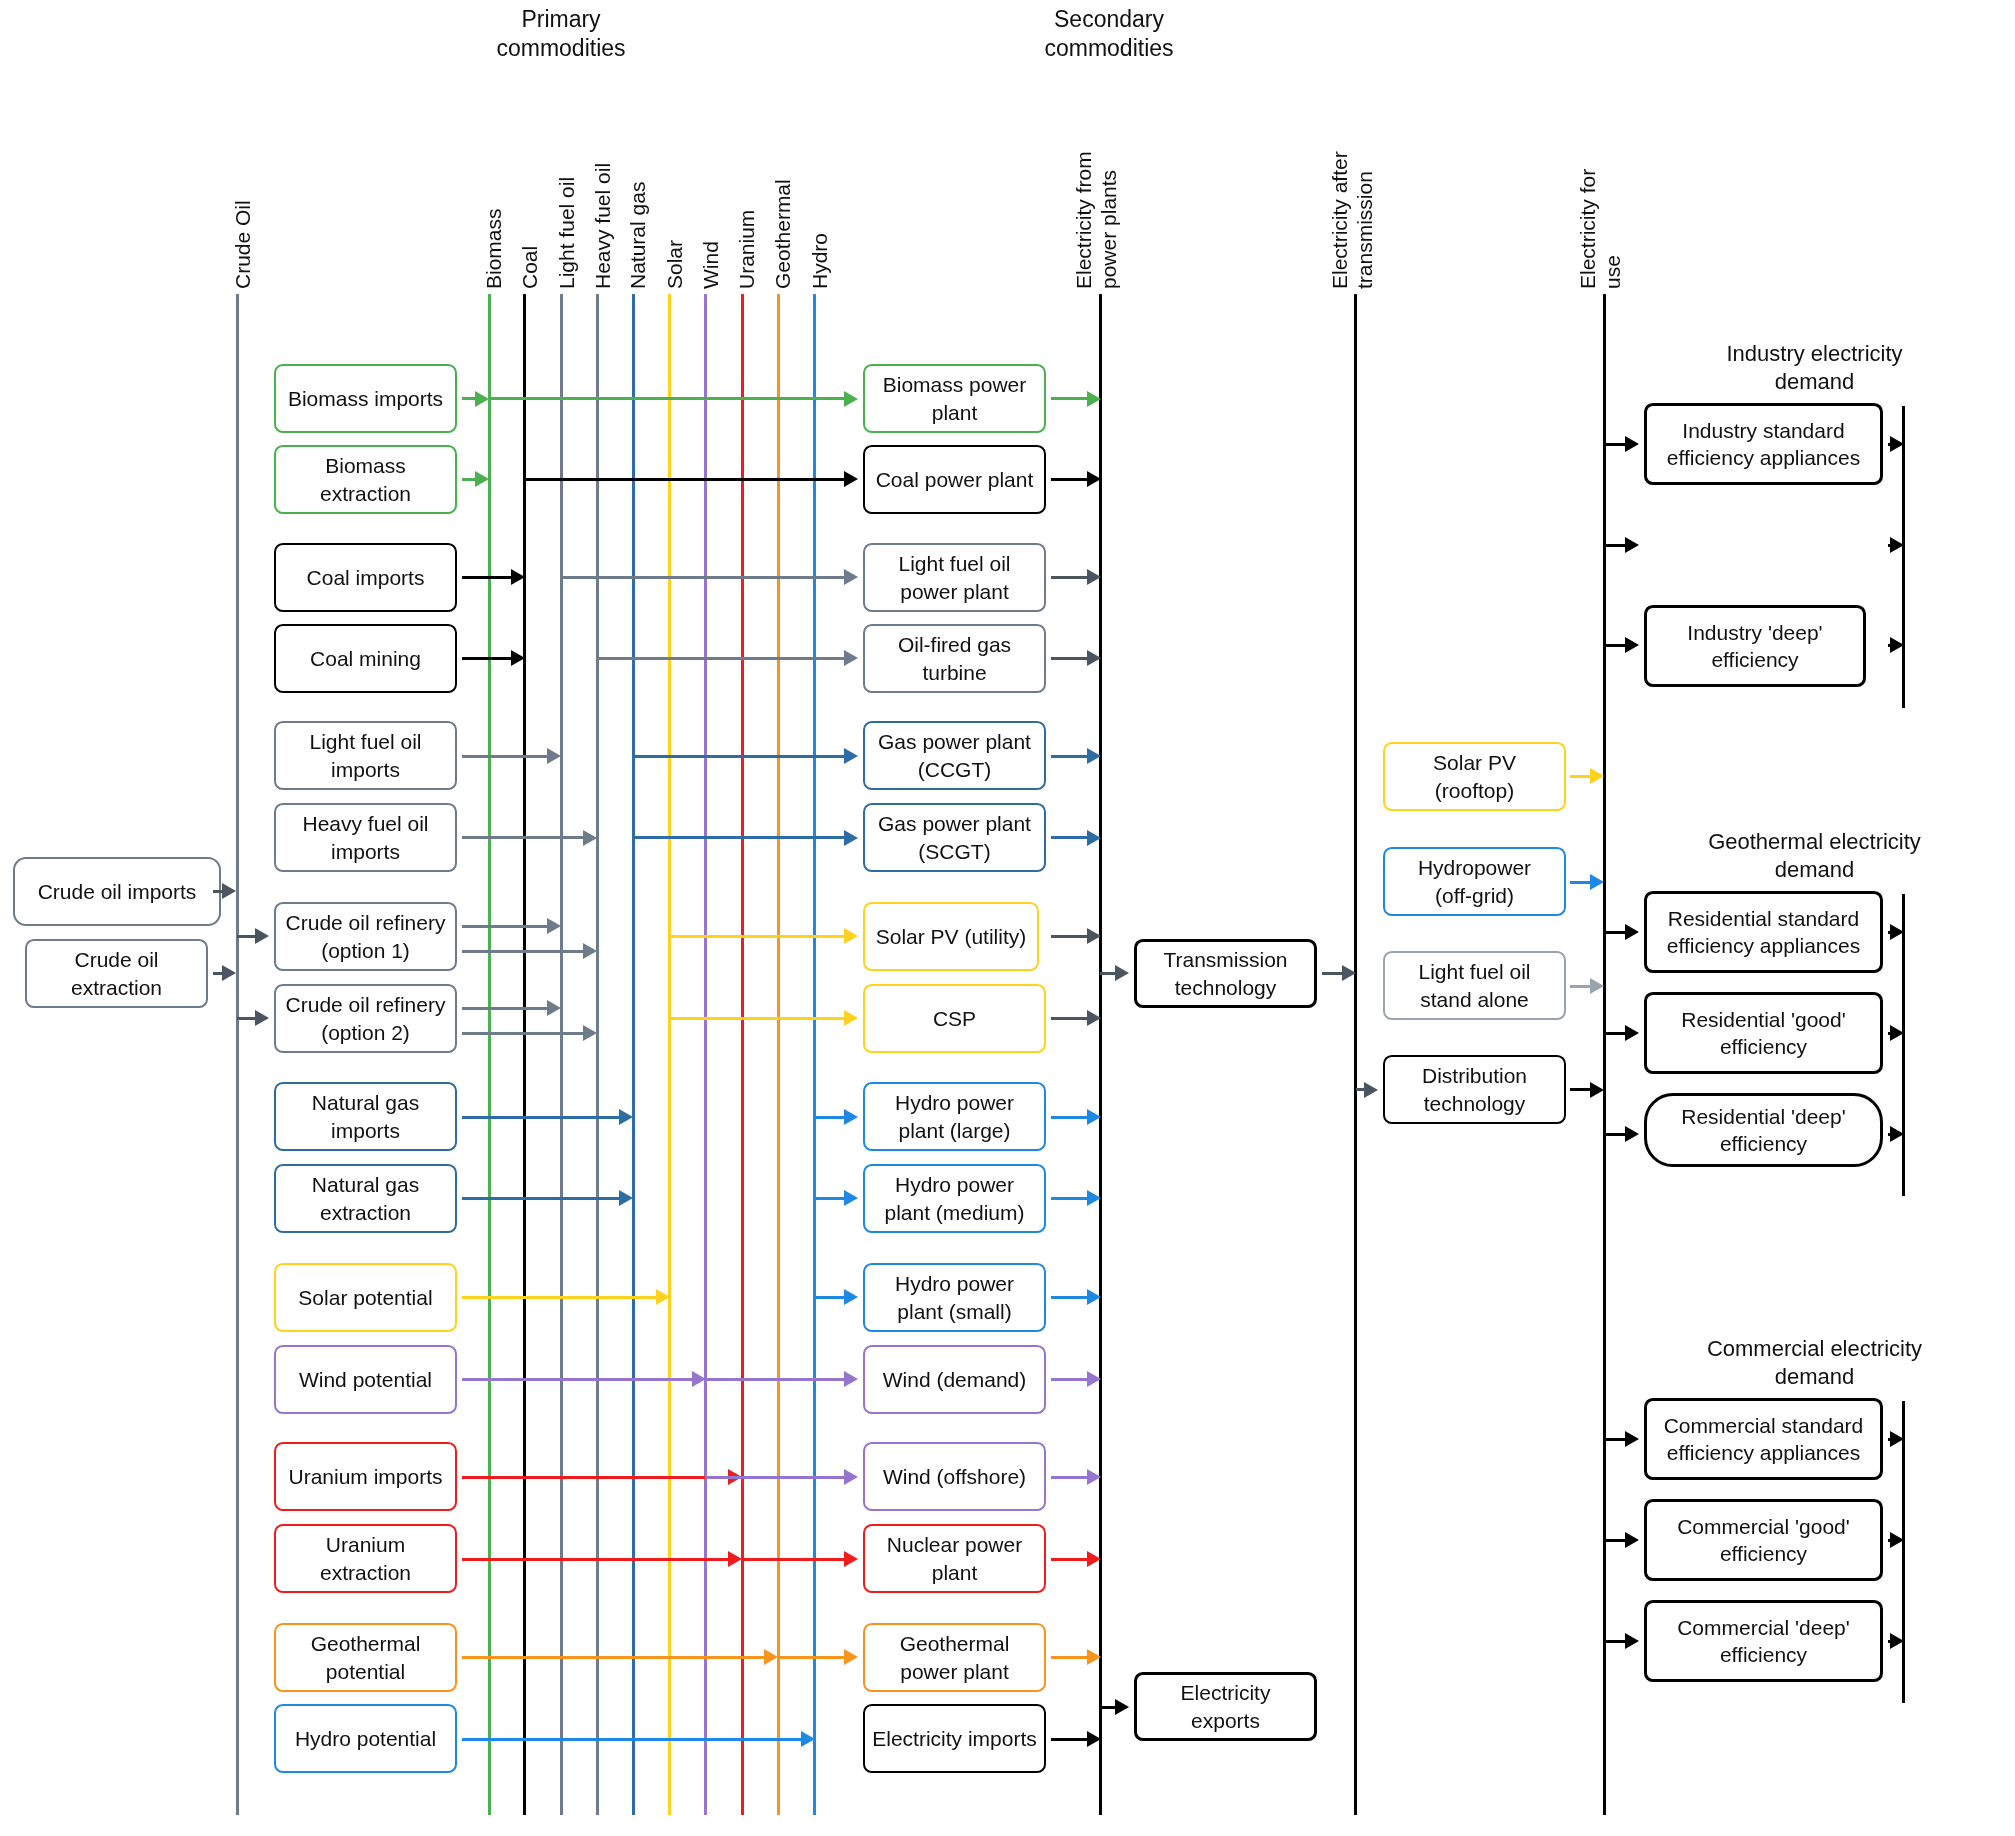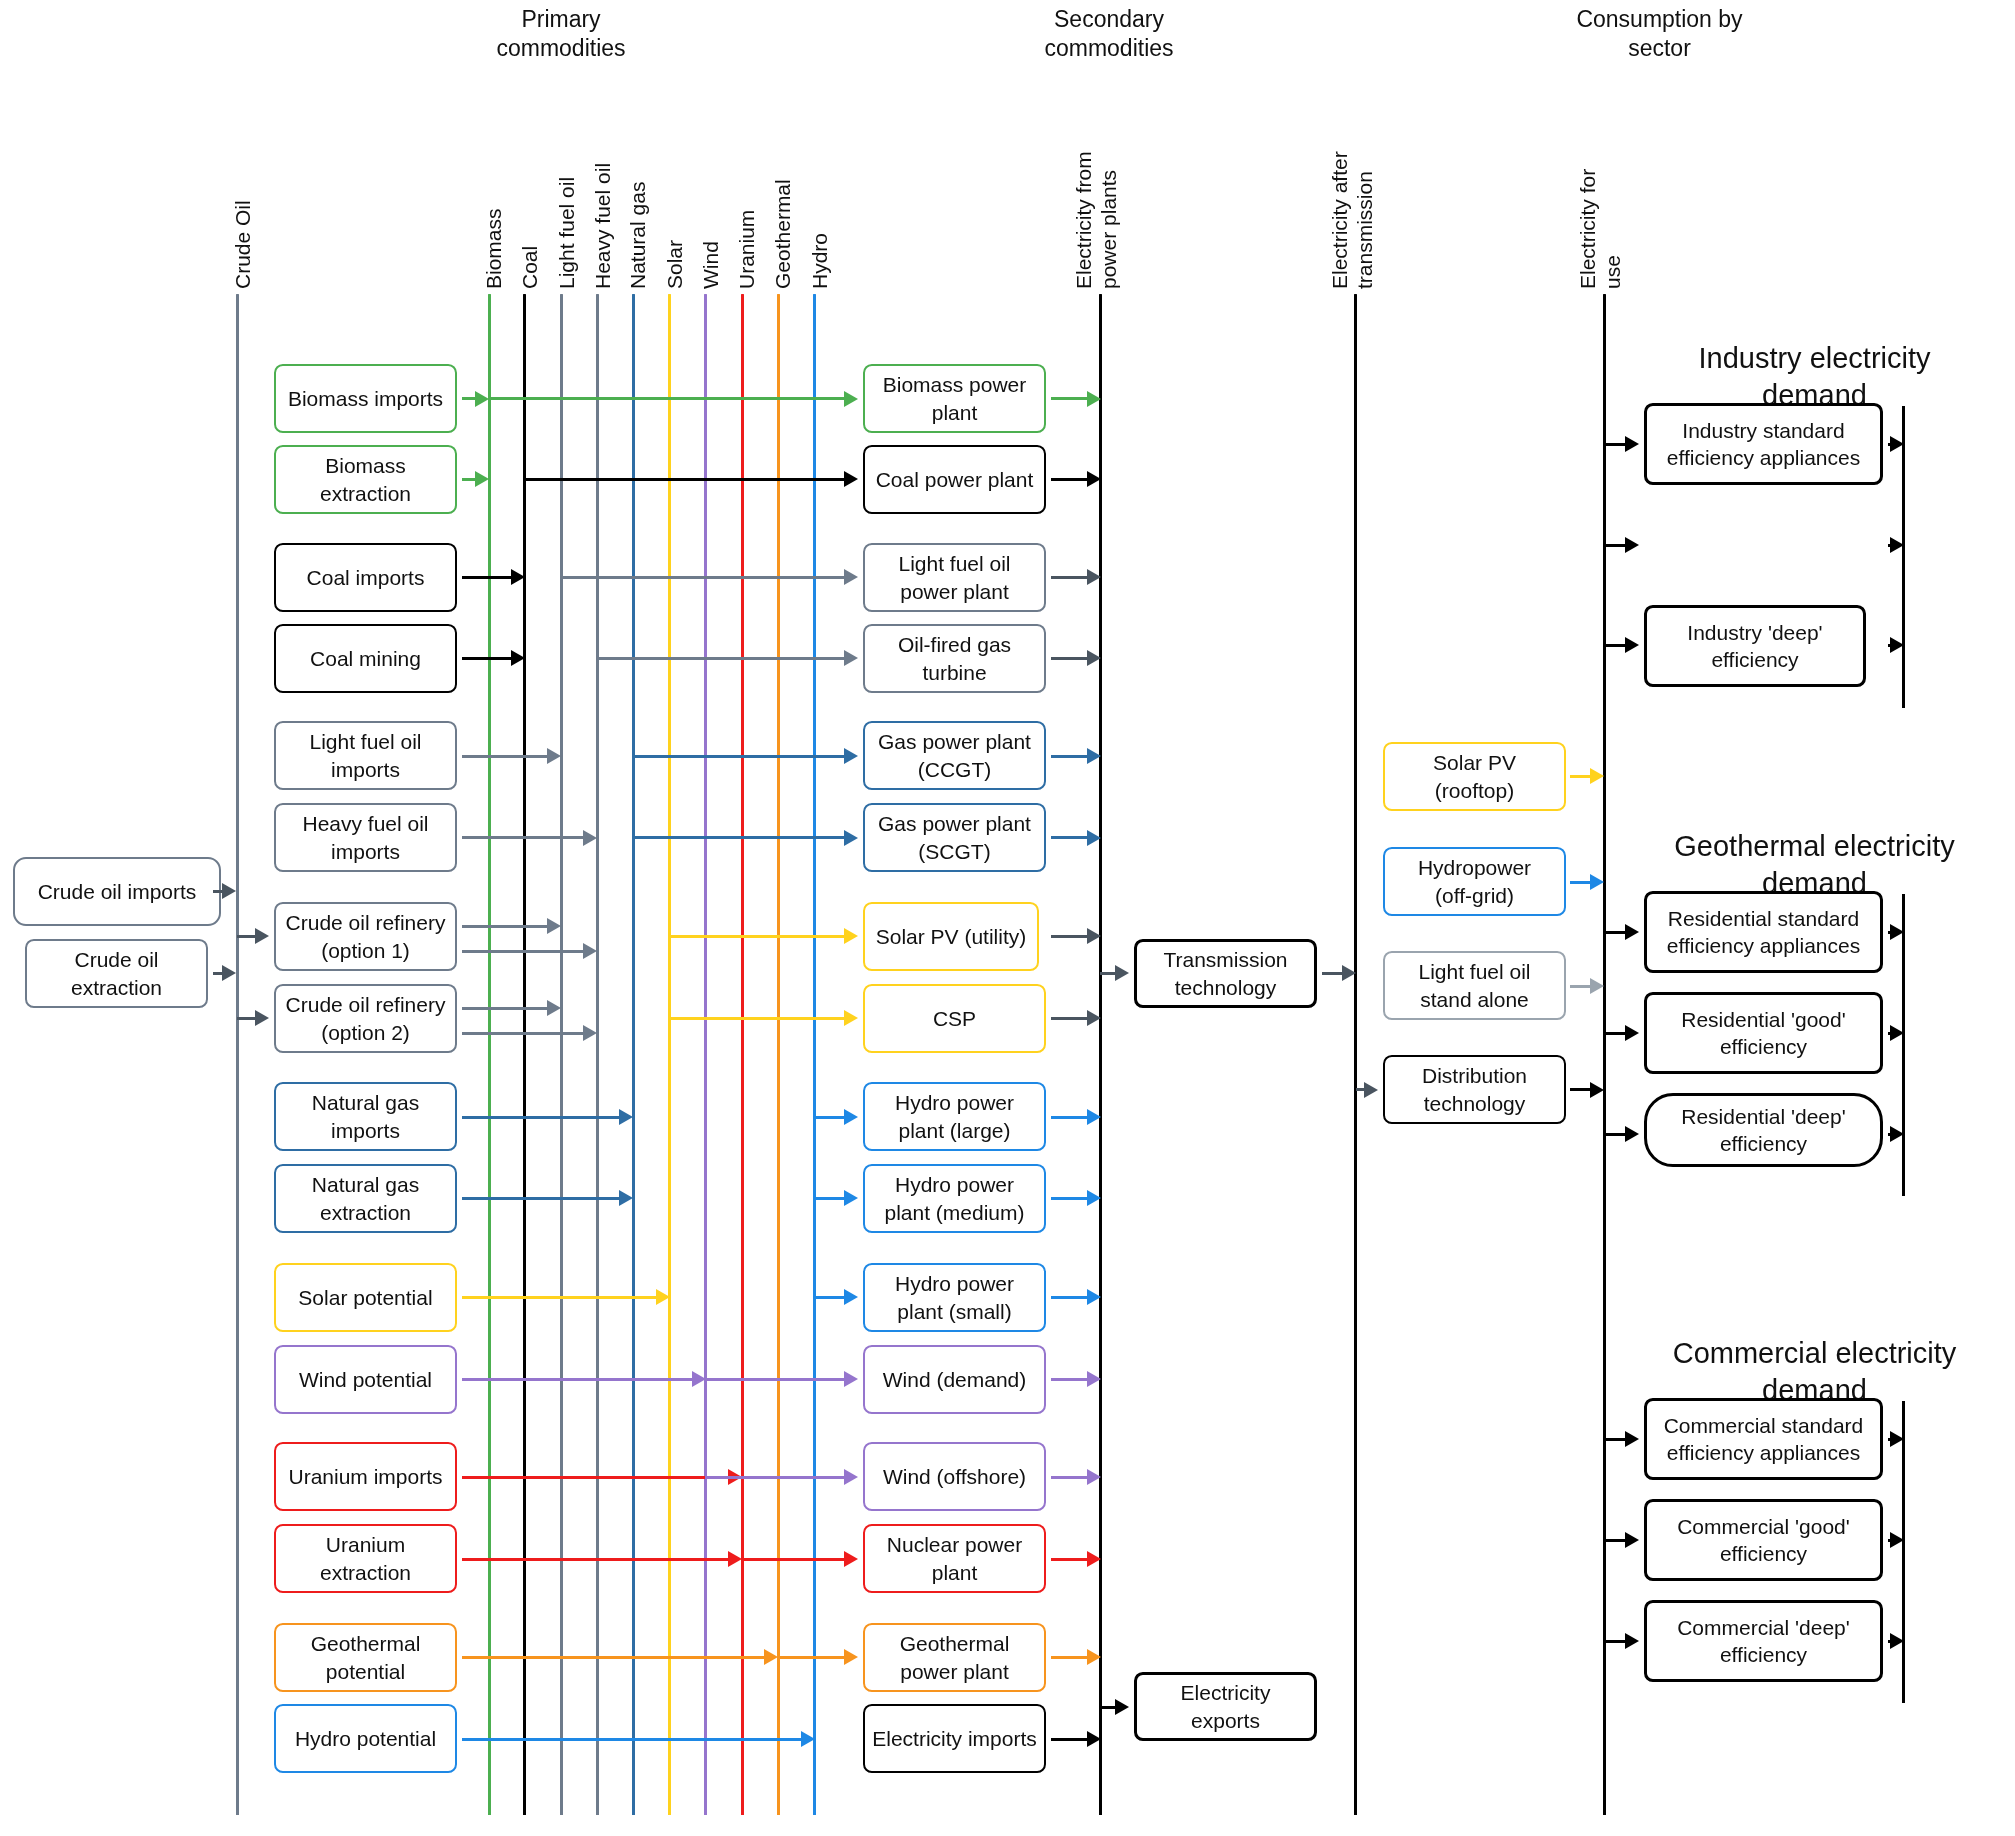--- a/index.html
+++ b/index.html
@@ -18,33 +18,31 @@
   .node{position:absolute;box-sizing:border-box;border:3.1px solid #000;border-radius:8.8px;
         background:#fff;display:flex;align-items:center;justify-content:center;
         text-align:center;font-size:21px;line-height:1.30;color:#111;padding:2.5px 6.3px;}
   .node.thin{border-width:2.5px;}
 
   
   .conn{position:absolute;height:2.5px;}
   .ahead{position:absolute;width:0;height:0;border-style:solid;
          border-width:8.2px 0 8.2px 14px;border-color:transparent transparent transparent #000;}
 
-  .sector-title{position:absolute;text-align:center;font-size:29px;line-height:1.28;color:#111;}
+  .sector-title{position:absolute;text-align:center;font-size:22px;line-height:1.28;color:#111;}
   .demandbar{position:absolute;width:3.1px;background:#000;}
 </style>
 </head>
 <body>
 
 <div id="stage">
     <div class="col-title" style="white-space: pre-line; left: 435px; top: 5px; width: 252px;">Primary
 commodities</div>
     <div class="col-title" style="white-space: pre-line; left: 983px; top: 5px; width: 252px;">Secondary
 commodities</div>
-    <div class="col-title" style="white-space: pre-line; left: 1527px; top: 5px; width: 265px;">Consumption by
-sector</div>
     <div class="bus" style="background: rgb(110, 123, 139); left: 236px; top: 294px; height: 1521px; width: 3.1px;"></div>
     <div class="bus-label" style="white-space: pre-line; transform: rotate(180deg); text-align: left; left: 230px; top: 81px; height: 208px;">Crude Oil</div>
     <div class="bus" style="background: rgb(76, 175, 80); left: 488px; top: 294px; height: 1521px; width: 3.1px;"></div>
     <div class="bus-label" style="white-space: pre-line; transform: rotate(180deg); text-align: left; left: 481px; top: 81px; height: 208px;">Biomass</div>
     <div class="bus" style="background: rgb(0, 0, 0); left: 523px; top: 294px; height: 1521px; width: 3.1px;"></div>
     <div class="bus-label" style="white-space: pre-line; transform: rotate(180deg); text-align: left; left: 517px; top: 81px; height: 208px;">Coal</div>
     <div class="bus" style="background: rgb(110, 123, 139); left: 560px; top: 294px; height: 1521px; width: 3.1px;"></div>
     <div class="bus-label" style="white-space: pre-line; transform: rotate(180deg); text-align: left; left: 554px; top: 81px; height: 208px;">Light fuel oil</div>
     <div class="bus" style="background: rgb(110, 123, 139); left: 596px; top: 294px; height: 1521px; width: 3.1px;"></div>
     <div class="bus-label" style="white-space: pre-line; transform: rotate(180deg); text-align: left; left: 590px; top: 81px; height: 208px;">Heavy fuel oil</div>

